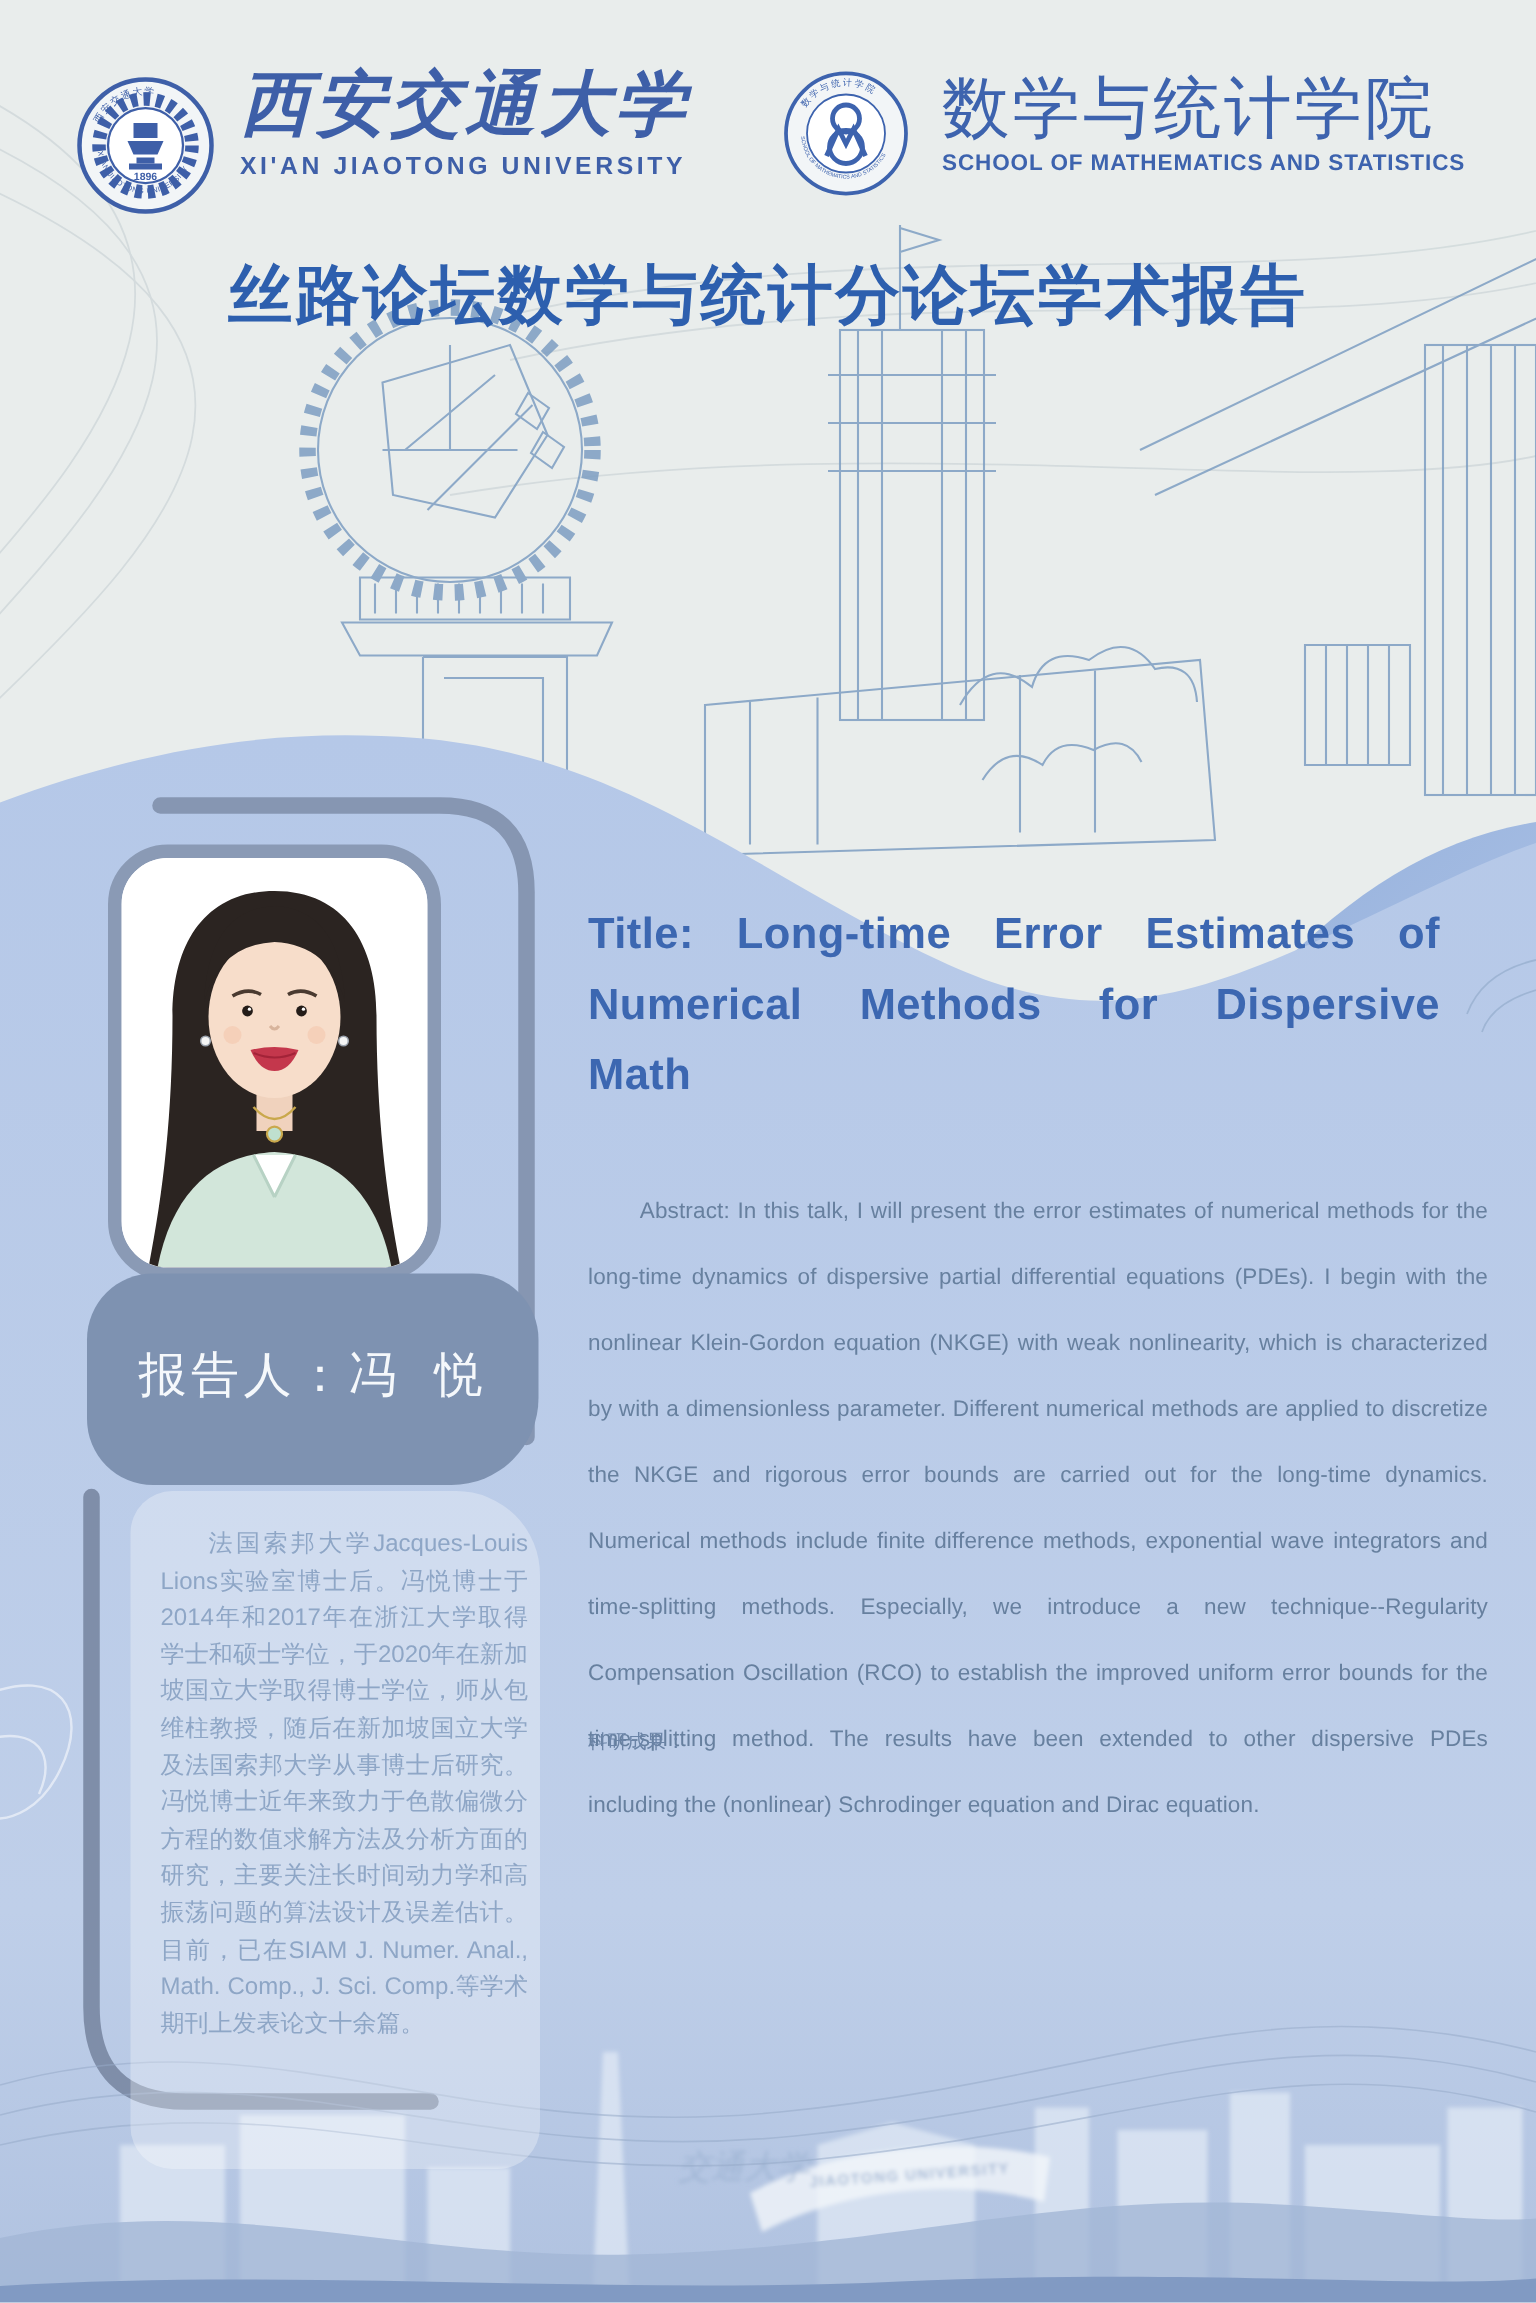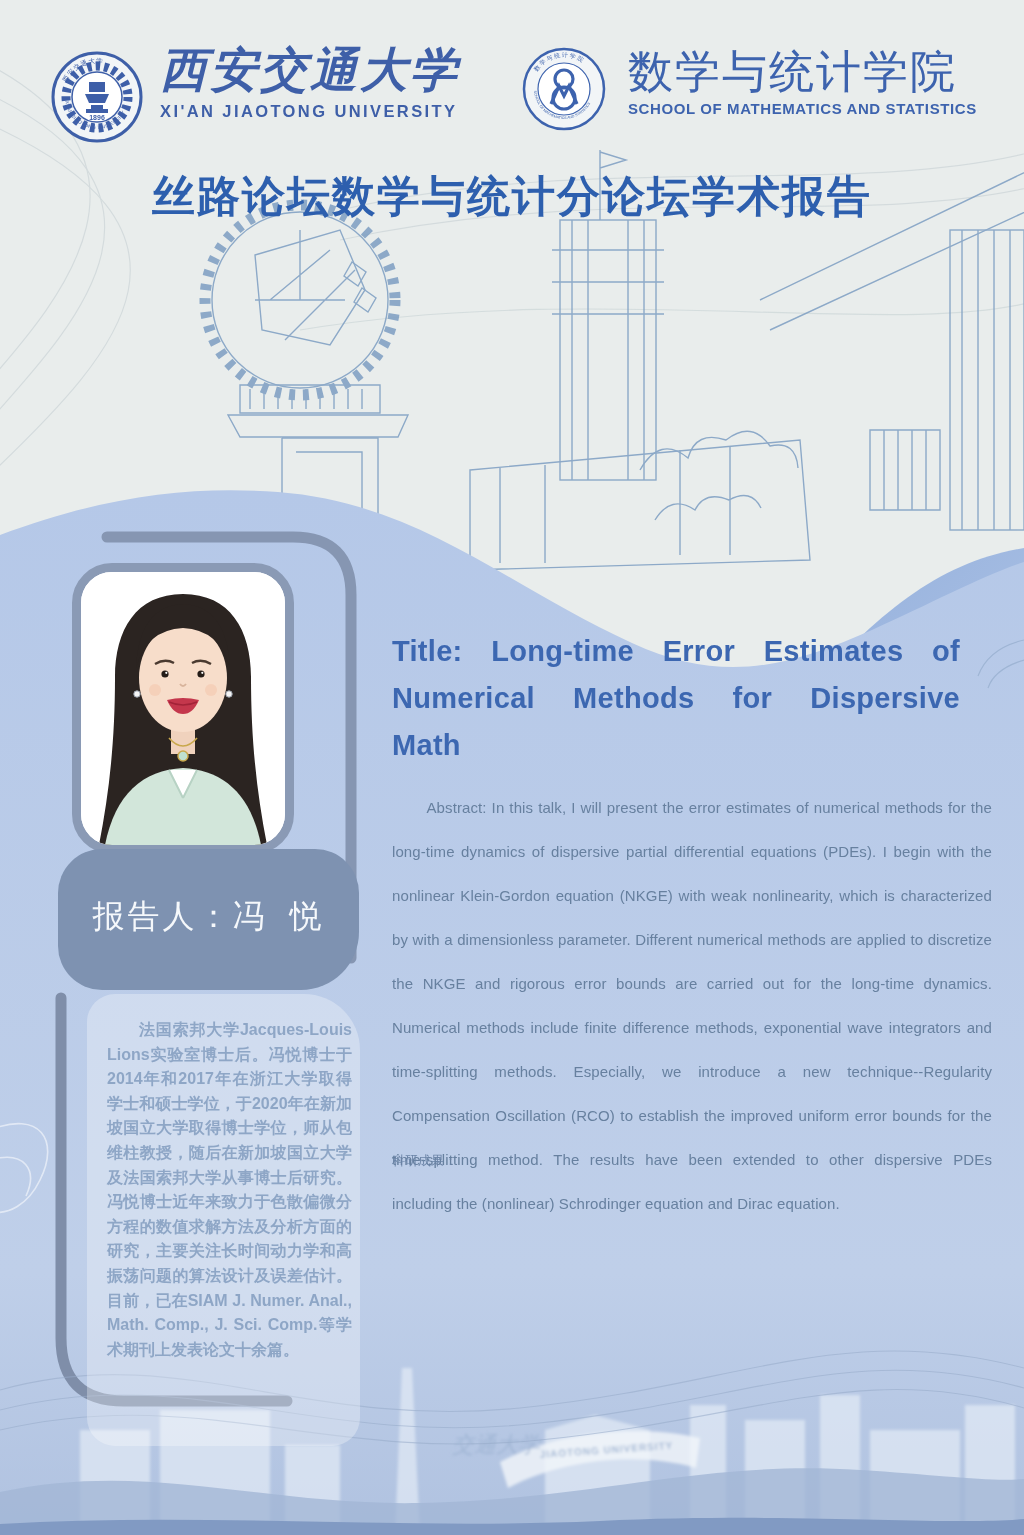--- a/index.html
+++ b/index.html
@@ -37,30 +37,30 @@
   }
   .speaker-box{
     position:absolute;left:58px;top:849px;width:301px;height:141px;
     background:#7e92b1;border-radius:44px 44px 58px 44px;z-index:3;
     display:flex;flex-direction:column;justify-content:center;align-items:center;
   }
   .speaker-line{color:#f5f8fb;font-size:32px;letter-spacing:3px;line-height:1.45;white-space:nowrap;font-family:Liberation Mono, monospace;}
   .bio-panel{
     position:absolute;left:87px;top:994px;width:273px;height:452px;
     background:rgba(255,255,255,0.30);border-radius:28px 56px 28px 28px;
-    box-sizing:border-box;padding:24px 8px 0 20px;z-index:2;font-weight:bold;
+    box-sizing:border-box;padding:24px 8px 0 20px;z-index:2;
   }
   .bio-text{
     font-size:16px;line-height:24.6px;color:#8ea6c6;
     text-align:justify;text-indent:2em;margin:0;
   }
 
   
   .content{position:absolute;left:392px;width:600px;z-index:2;}
-  .talk-title{top:628px;width:568px;}
+  .talk-title{top:600px;width:568px;}
   .talk-title .t-line{
     font-size:29px;font-weight:600;color:#3c67b1;line-height:47px;
     text-align:justify;text-align-last:justify;letter-spacing:0.3px;
   }
   .talk-title .t-line.last{text-align-last:left;}
   .abstract{top:786px;}
   .abstract p{
     margin:0;font-size:15px;line-height:44px;color:#67809f;
     text-align:justify;text-indent:2.3em;letter-spacing:0.1px;
   }

